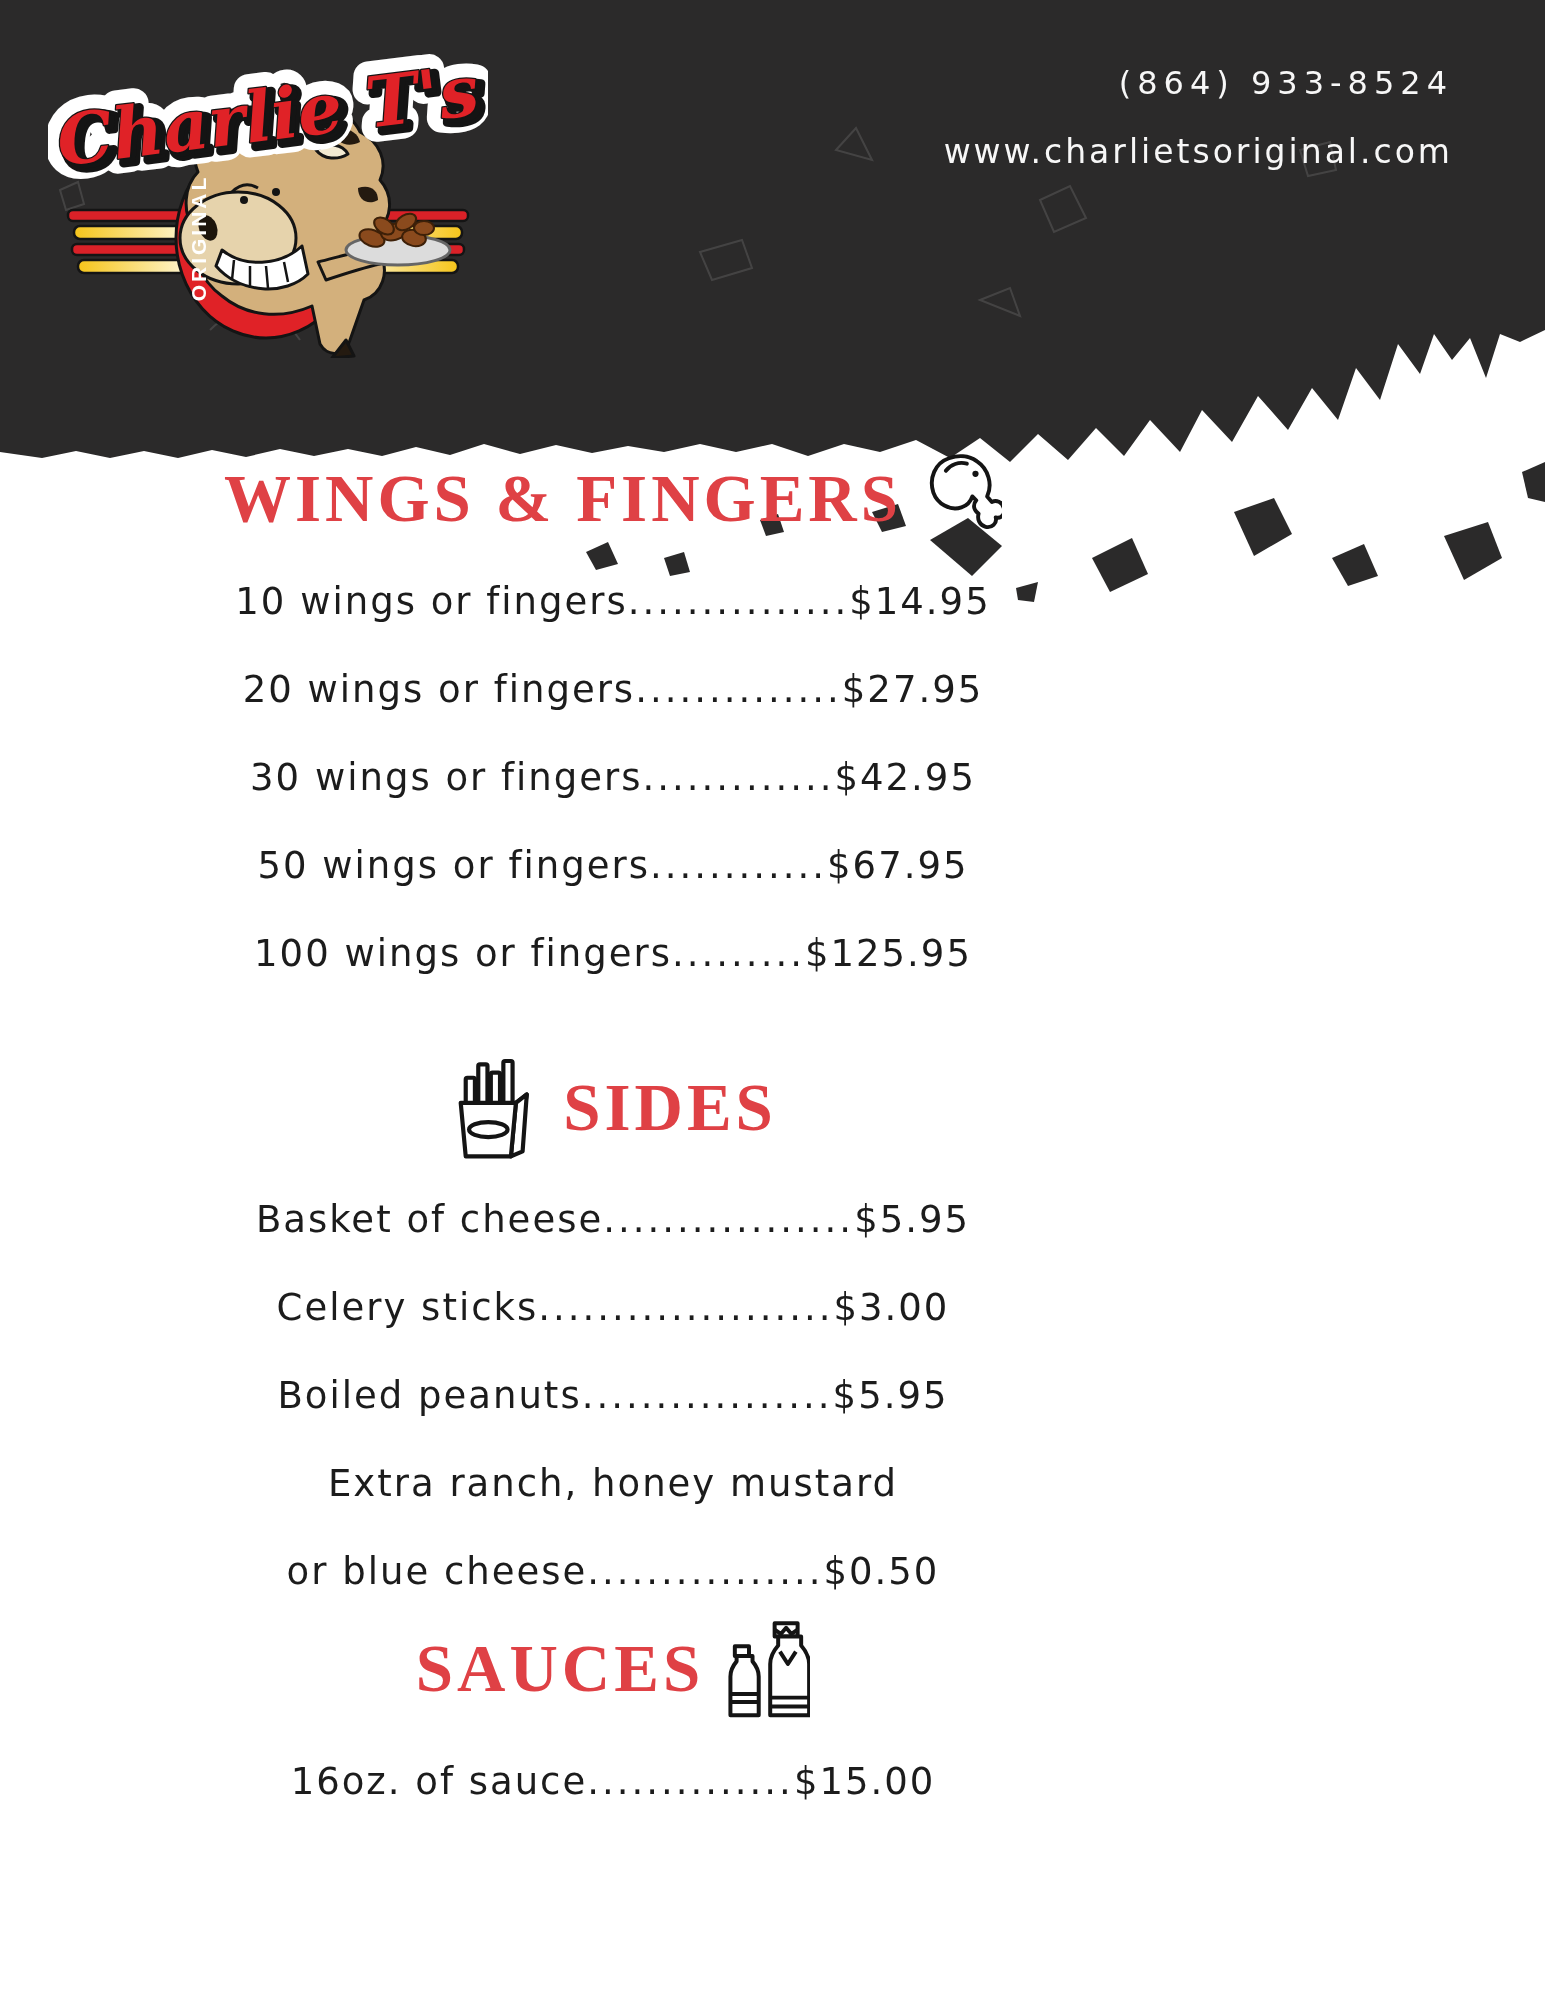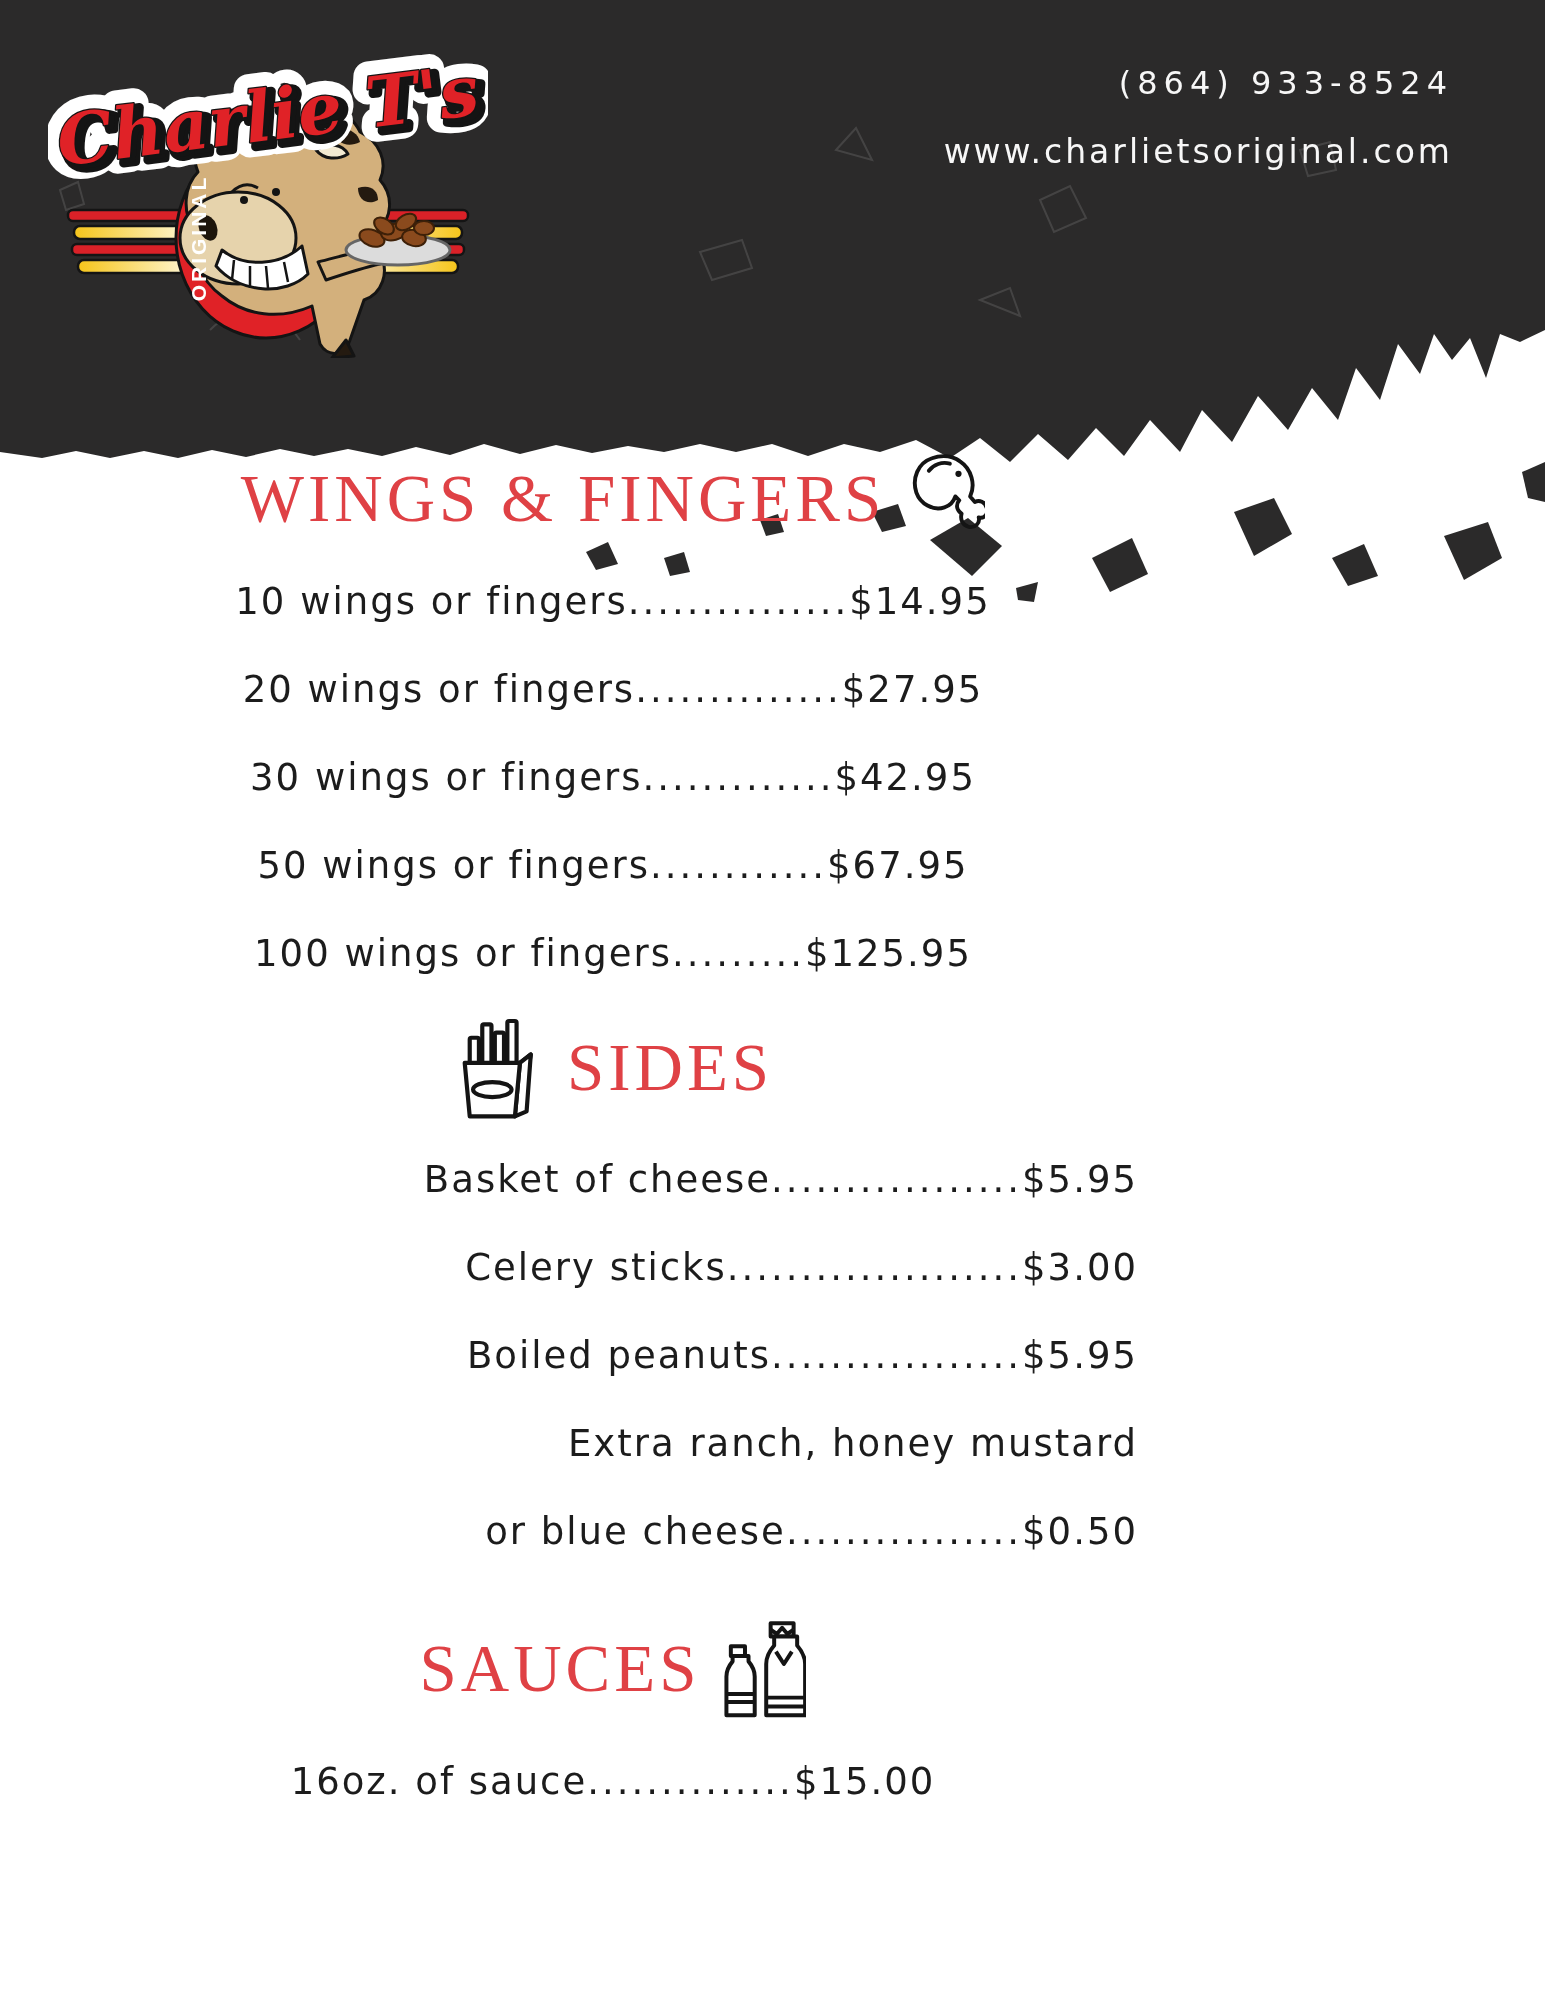--- a/index.html
+++ b/index.html
@@ -8,25 +8,25 @@
     background:#ffffff;
     font-family:"DejaVu Sans", sans-serif;
   }
   .torn-header{position:absolute;top:0;left:0;width:1545px;height:660px;z-index:1;}
   .logo-svg{position:absolute;top:38px;left:48px;width:440px;height:320px;z-index:3;}
   .contact{position:absolute;top:64px;right:92px;z-index:3;text-align:right;color:#f7f7f7;}
   .phone{font-size:32px;letter-spacing:6px;white-space:nowrap;}
   .website{font-size:33px;letter-spacing:3px;margin-top:30px;white-space:nowrap;margin-left:36px;}
   .menu-section{position:absolute;left:88px;width:1050px;z-index:2;text-align:center;color:#1c1c1c;}
   #section-wings{top:452px;}
-  #section-sides{top:1012px;text-align:right;}
+  #section-sides{top:1052px;}
   #section-sauces{top:1612px;}
   .sec-head{display:flex;align-items:center;justify-content:center;gap:22px;}
   .sec-title{
-    font-family:"Liberation Serif", serif;font-weight:400;
+    font-family:"Liberation Serif", serif;font-weight:700;
     color:#df4145;font-size:67px;letter-spacing:4px;white-space:nowrap;
   }
   .items{margin-top:14px;}
   .item{font-size:37px;letter-spacing:2px;line-height:88px;white-space:nowrap;}
   .item .leader{letter-spacing:3px;}
   .icon-svg{display:block;}
 </style>
 </head>
 <body>
 

